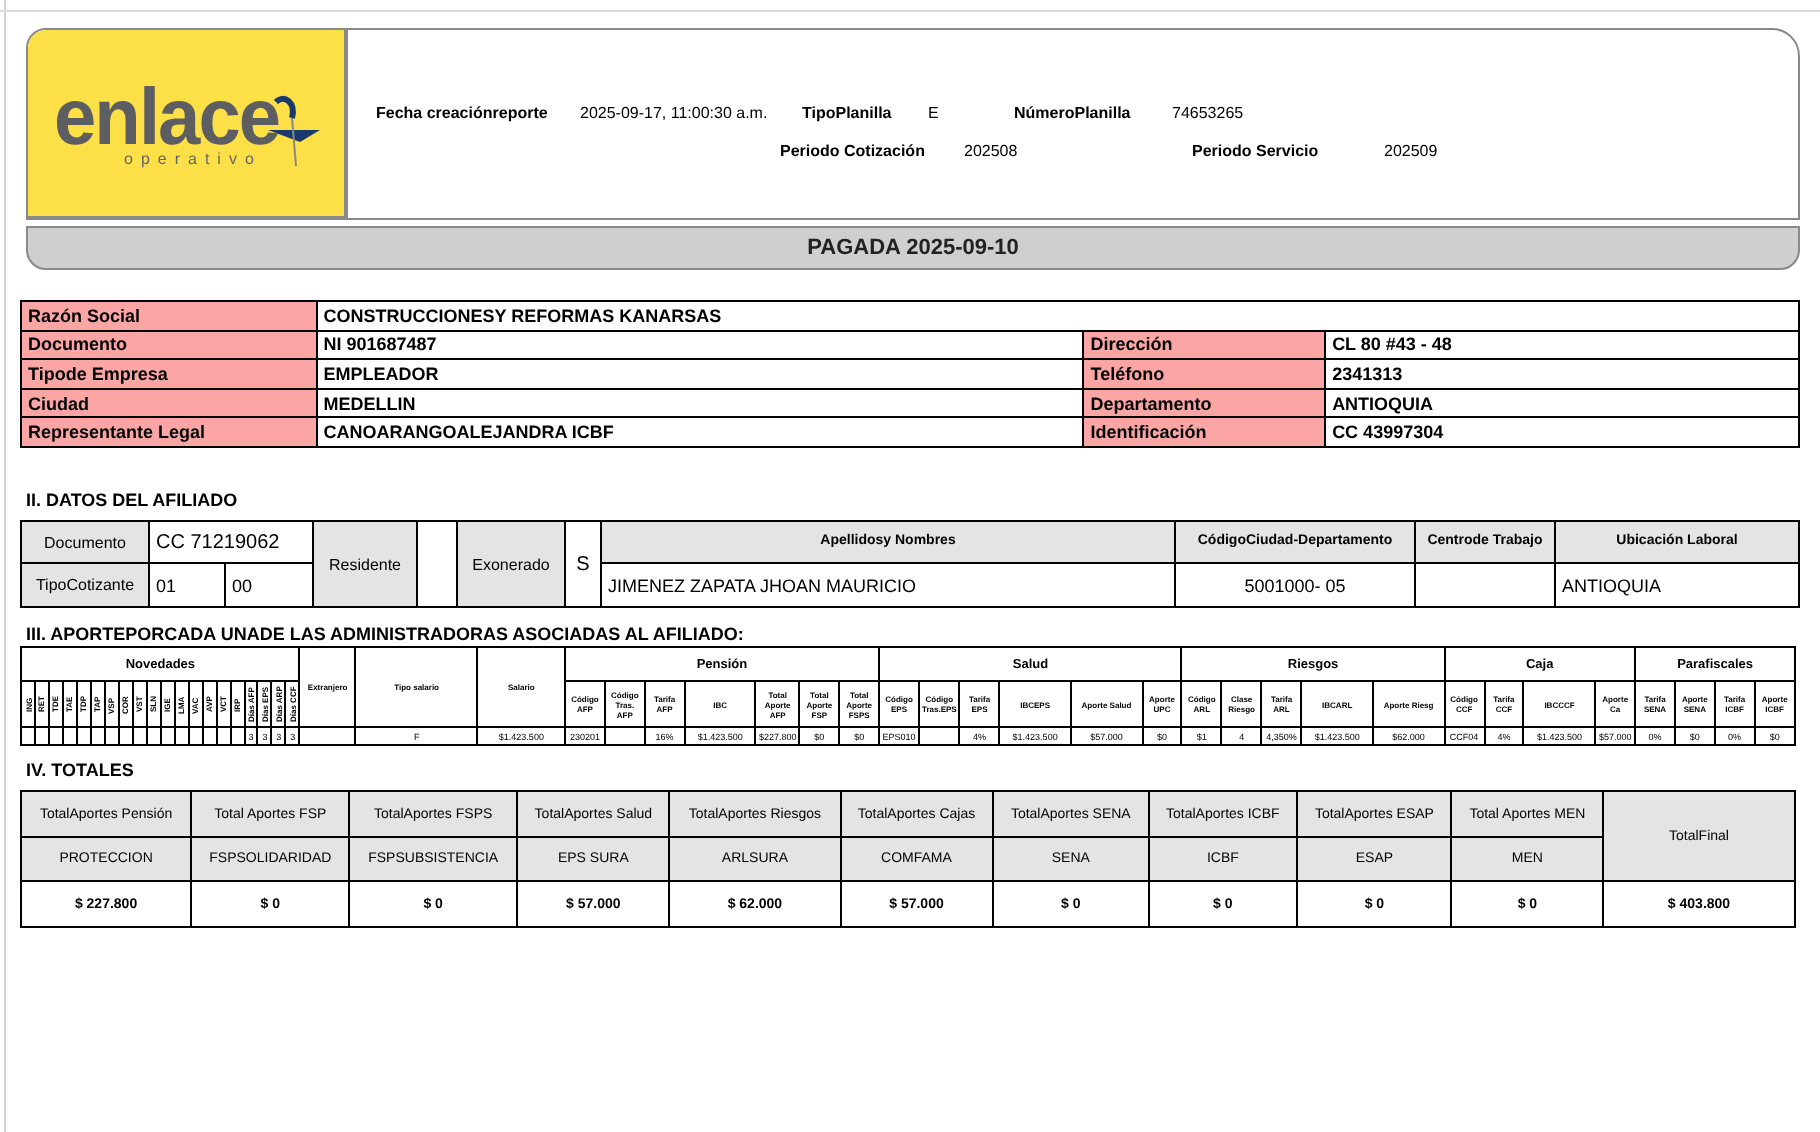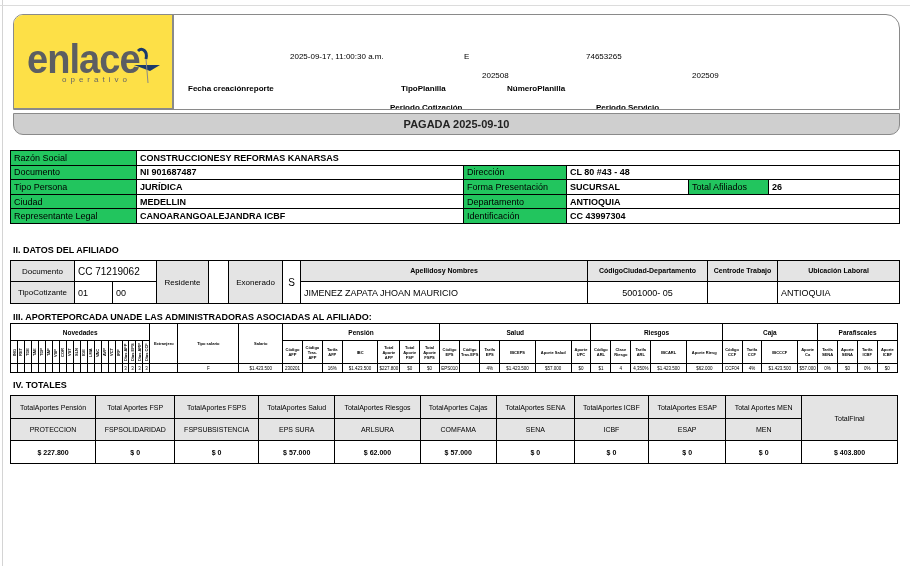--- a/index.html
+++ b/index.html
@@ -13,32 +13,32 @@
   .logo-box { position: absolute; left: 0; top: 0; width: 160px; height: 95px; border-right: 2px solid #8a8a8a; border-bottom: 2px solid #8a8a8a; background: #fde047; }
   .logo-text { position: absolute; left: 13px; top: 22px; font-size: 40px; font-weight: bold; color: #5c5e62; letter-spacing: -1px; font-family: "Liberation Sans", sans-serif; transform: scaleX(0.95); transform-origin: left; }
   .logo-sub { position: absolute; left: 48px; top: 60px; font-size: 8px; color: #666; letter-spacing: 4px; }
   .logo-mark { position: absolute; left: 118px; top: 30px; width: 30px; height: 40px; }
   .title-band { position: absolute; left: 160px; top: 0; right: 0; height: 32px; background: #dedede; }
   .title-text { position: absolute; left: 0; right: 0; top: 5px; text-align: center; font-size: 20px; color: #222; }
   .title-text .main { font-size: 21px; }
   .title-text .sep { font-size: 21px; margin: 0 2px; }
   .title-text .sub { font-size: 15px; }
   .meta { position: absolute; font-size: 8px; white-space: nowrap; }
-  .meta.b { font-weight: bold; margin-top: 32px; }
+  .meta.b { font-weight: bold; }
   .status-band { position: absolute; left: 13px; top: 113px; width: 887px; height: 22px; background: #cfcfcf; border: 1px solid #8a8a8a; border-radius: 0 0 10px 10px; text-align: center; font-size: 11px; font-weight: bold; line-height: 20px; color: #222; }
 
   .section-title { position: absolute; left: 13px; font-size: 9px; font-weight: bold; }
 
   table { border-collapse: collapse; position: absolute; }
   td, th { border: 1px solid #000; font-size: 9px; padding: 0 3px; white-space: nowrap; }
 
   
   .t-aportante { left: 10px; top: 150px; width: 890px; }
   .t-aportante td { height: 14.6px; font-weight: bold; }
-  .t-aportante td.lbl { background: #22c55e; font-weight: normal; }
+  .t-aportante td.lbl { background: #fca5a5; font-weight: bold; }
 
   
   .t-afiliado { left: 10px; top: 260px; width: 890px; }
   .t-afiliado td { text-align: center; font-size: 9px; }
   .t-afiliado td.lbl { background: #e4e4e4; font-size: 8px; }
   .t-afiliado td.hd { background: #e4e4e4; font-size: 7px; font-weight: bold; line-height: 8px; }
   .t-afiliado td.left { text-align: left; }
 
   
   .t-aportes { left: 10px; top: 323px; width: 888px; }
@@ -99,26 +99,24 @@
     <td class="lbl">Razón Social</td>
     <td colspan="5">CONSTRUCCIONESY REFORMAS KANARSAS</td>
   </tr>
   <tr>
     <td class="lbl">Documento</td>
     <td>NI 901687487</td>
     <td class="lbl">Dirección</td>
     <td colspan="3">CL 80 #43 - 48</td>
   </tr>
   <tr>
-    <td class="lbl">Tipo Persona</td>
-    <td>JURÍDICA</td>
-    <td class="lbl">Forma Presentación</td>
-    <td>SUCURSAL</td>
-    <td class="lbl">Total Afiliados</td>
-    <td>26</td>
+    <td class="lbl">Tipode Empresa</td>
+    <td>EMPLEADOR</td>
+    <td class="lbl">Teléfono</td>
+    <td colspan="3">2341313</td>
   </tr>
   <tr>
     <td class="lbl">Ciudad</td>
     <td>MEDELLIN</td>
     <td class="lbl">Departamento</td>
     <td colspan="3">ANTIOQUIA</td>
   </tr>
   <tr>
     <td class="lbl">Representante Legal</td>
     <td>CANOARANGOALEJANDRA ICBF</td>

